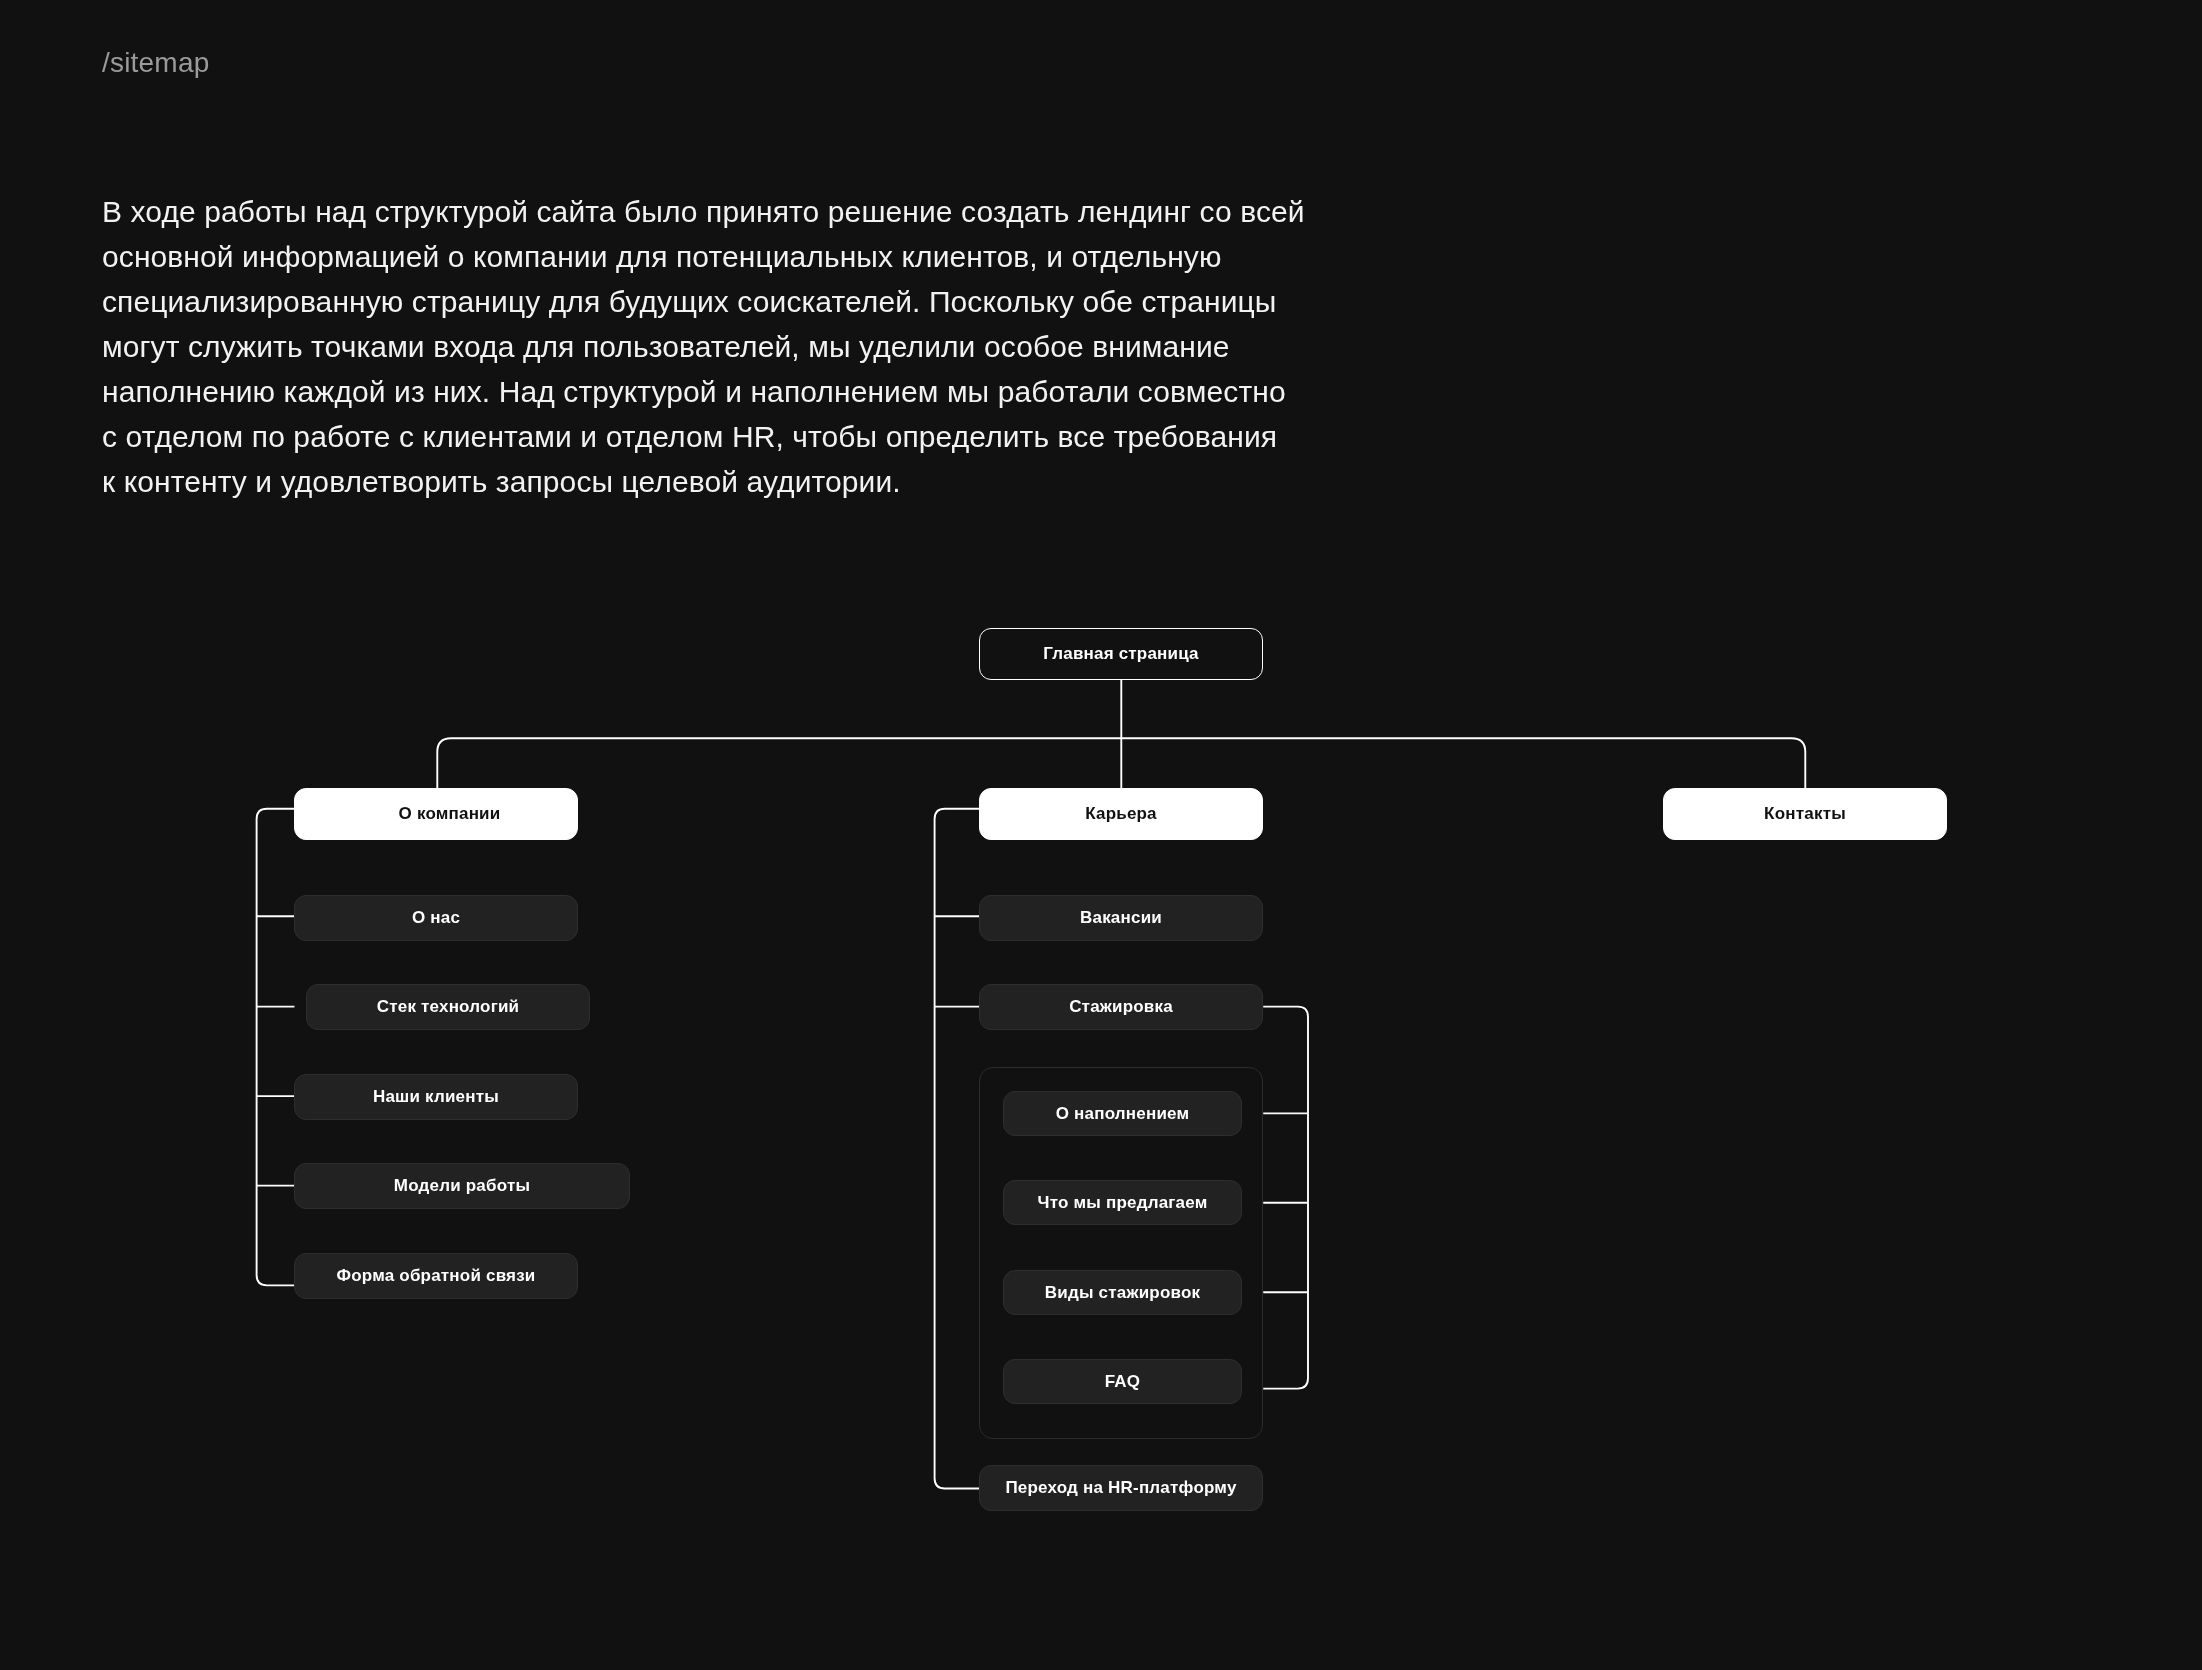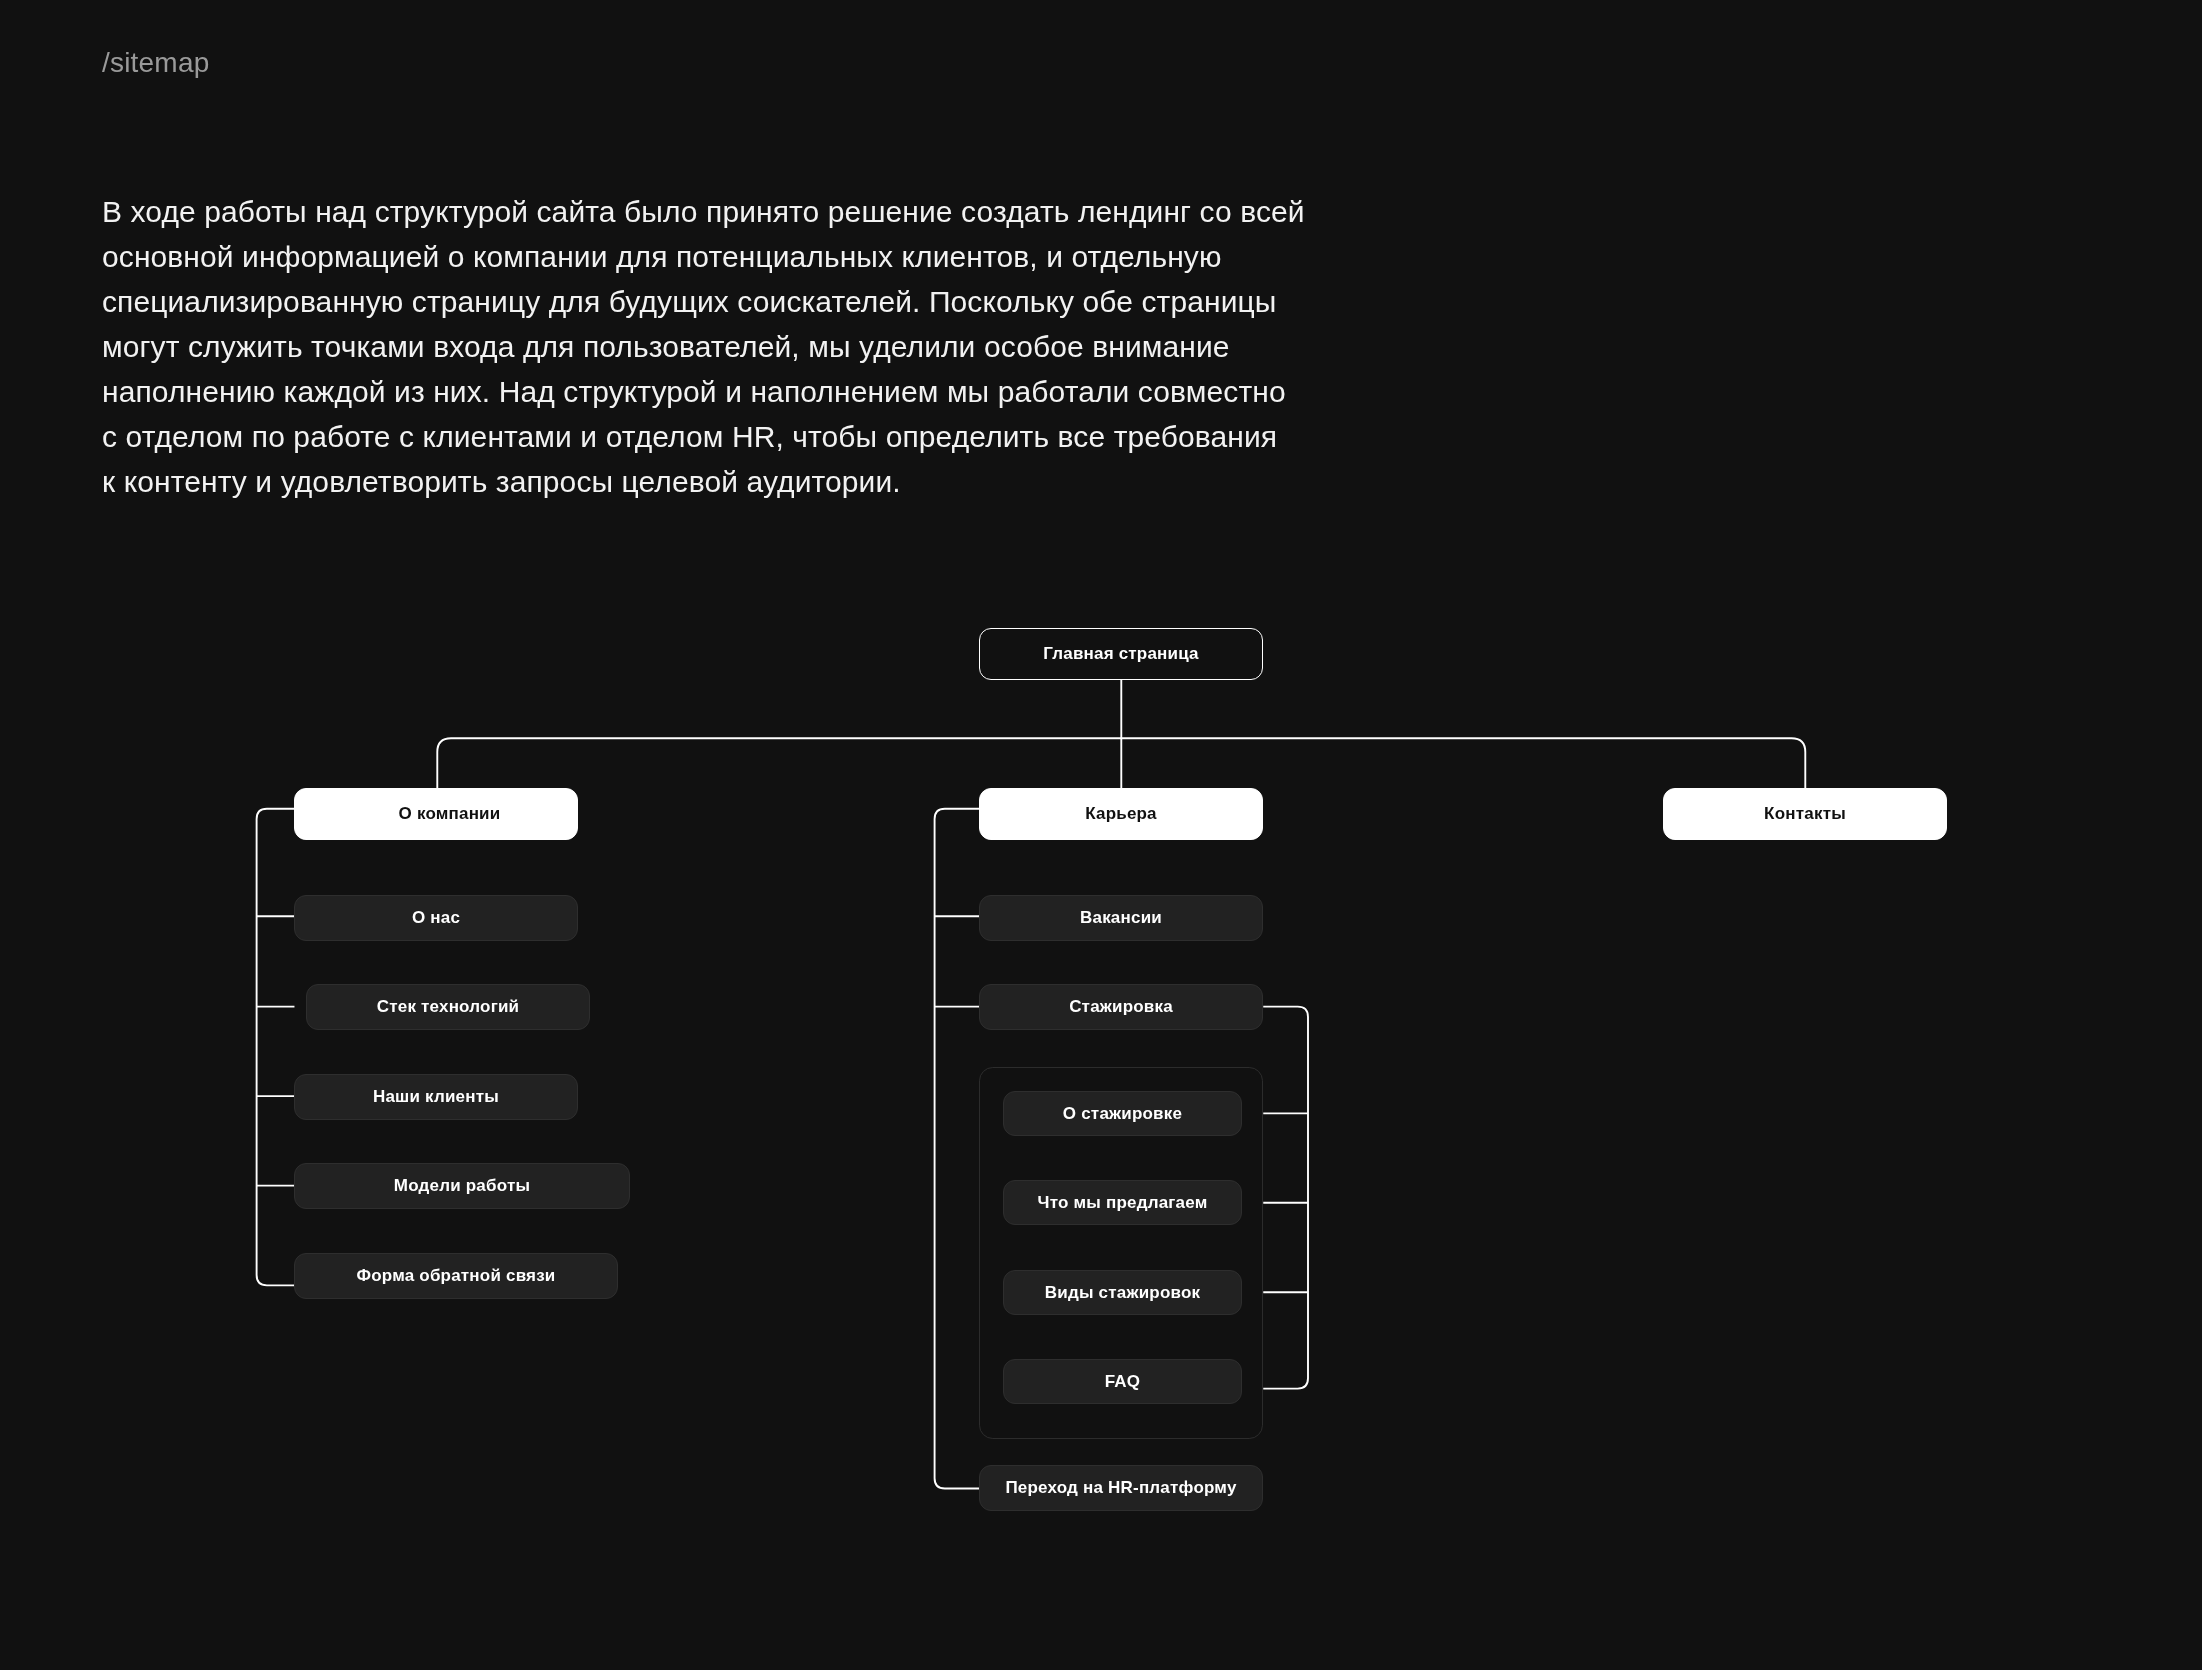--- a/index.html
+++ b/index.html
@@ -145,35 +145,35 @@
     </div>
     <div class="node secondary" style="left:294px; top:984px; width:284px; height:46px;margin-left:12px;">
       <span>Стек технологий</span>
     </div>
     <div class="node secondary" style="left:294px; top:1074px; width:284px; height:46px;">
       <span>Наши клиенты</span>
     </div>
     <div class="node secondary" style="left:294px; top:1163px; width:336px; height:46px;">
       <span>Модели работы</span>
     </div>
-    <div class="node secondary" style="left:294px; top:1253px; width:324px; height:46px;text-align:center;">
+    <div class="node secondary" style="left:294px; top:1253px; width:284px; height:46px;text-align:center;">
       <span>Форма обратной связи</span>
     </div>
 
     <div class="node secondary" style="left:979px; top:895px; width:284px; height:46px;">
       <span>Вакансии</span>
     </div>
     <div class="node secondary" style="left:979px; top:984px; width:284px; height:46px;">
       <span>Стажировка</span>
     </div>
 
     <div class="group-box" style="left:979px; top:1067px; width:284px; height:372px;"></div>
 
     <div class="node secondary" style="left:1003px; top:1091px; width:239px; height:45px;">
-      <span>О стажировке</span>
+      <span>О наполнением</span>
     </div>
     <div class="node secondary" style="left:1003px; top:1180px; width:239px; height:45px;">
       <span>Что мы предлагаем</span>
     </div>
     <div class="node secondary" style="left:1003px; top:1270px; width:239px; height:45px;justify-content:center;">
       <span>Виды стажировок</span>
     </div>
     <div class="node secondary" style="left:1003px; top:1359px; width:239px; height:45px;">
       <span>FAQ</span>
     </div>

